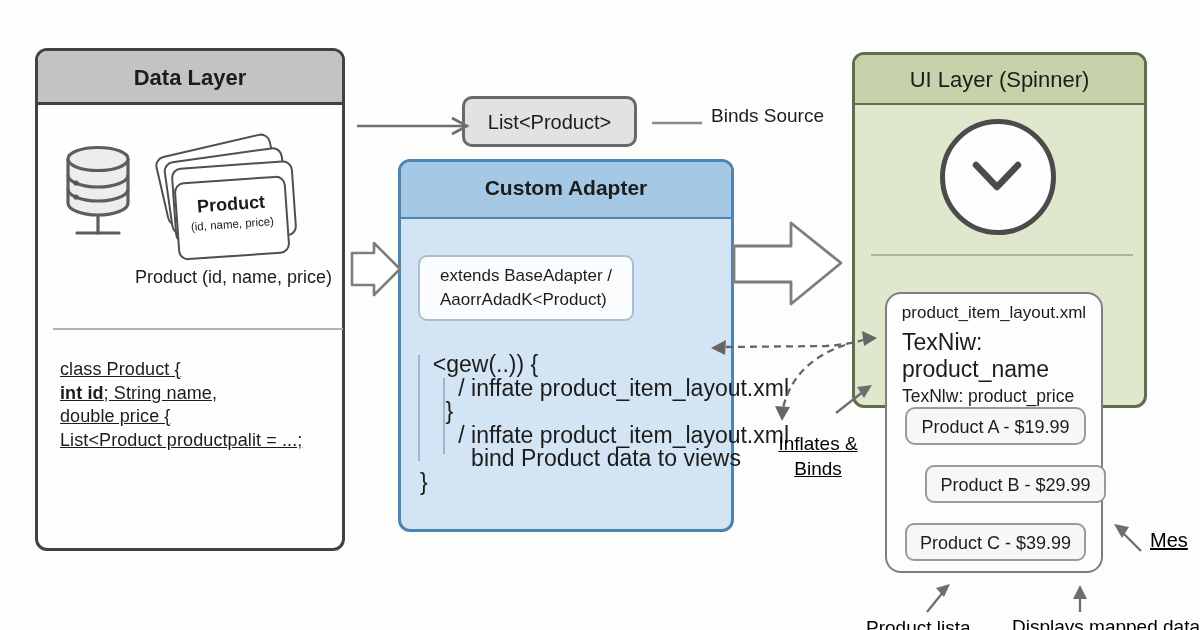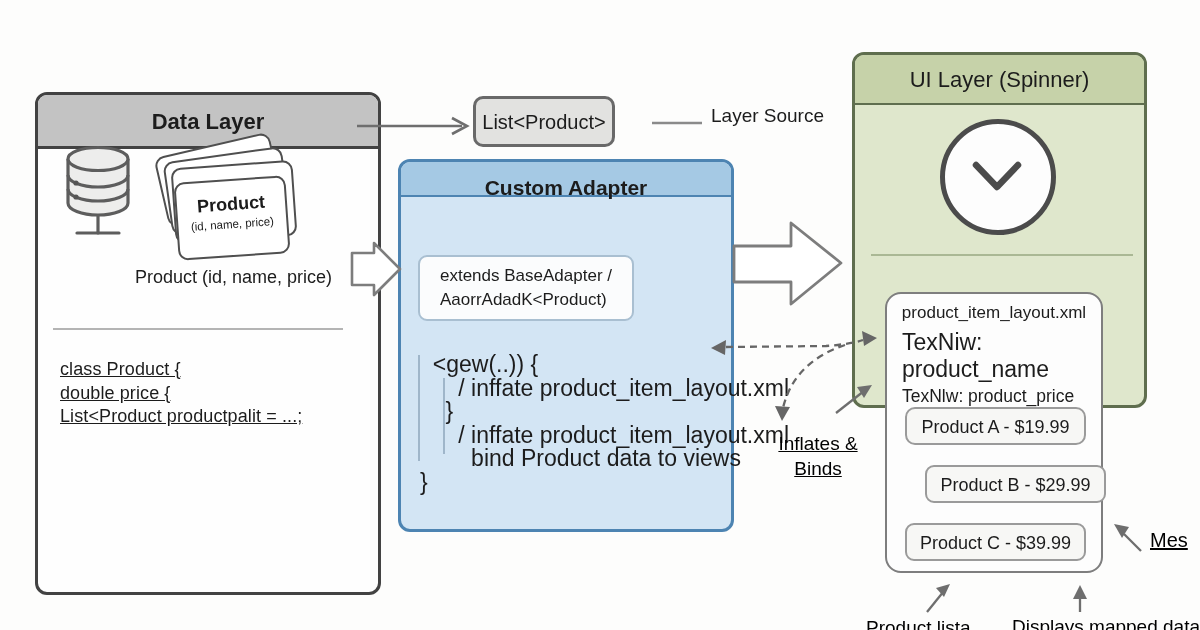--- a/index.html
+++ b/index.html
@@ -6,21 +6,21 @@
   body{font-family:"Liberation Sans",sans-serif;color:#1c1c1c;}
   #canvas{position:relative;width:1200px;height:630px;background:#fdfdfc;overflow:hidden;}
   .abs{position:absolute;}
   .box{position:absolute;border-radius:12px;overflow:hidden;box-sizing:border-box;}
   .box-header{width:100%;text-align:center;box-sizing:border-box;}
   .datalayer{border:3px solid #424242;background:#fefefe;}
   .datalayer .box-header{background:var(--data-header,#c3c3c3);border-bottom:3px solid #424242;
     height:54px;line-height:54px;font-size:22px;font-weight:700;}
   .adapter{border:3px solid var(--adapter-border,#4d84b2);background:var(--adapter-body,#d3e5f4);}
   .adapter .box-header{background:var(--adapter-header,#a5c9e4);border-bottom:2px solid var(--adapter-border,#4d84b2);
-    height:35px;line-height:51px;font-size:21px;font-weight:700;}
+    height:57px;line-height:51px;font-size:21px;font-weight:700;}
   .uilayer{border:3px solid var(--ui-border,#5f6e4e);background:var(--ui-body,#dfe7cc);}
   .uilayer .box-header{background:var(--ui-header,#c6d2a9);border-bottom:2px solid var(--ui-border,#5f6e4e);
     height:50px;line-height:50px;font-size:22px;font-weight:400;}
   .pill{position:absolute;background:#e2e2e0;border:3px solid #696969;border-radius:10px;
     text-align:center;box-sizing:border-box;}
   .card{position:absolute;background:#fff;border:2.4px solid #4f4f4f;border-radius:10px;box-sizing:border-box;}
   .dl-code{font-size:18px;line-height:23.5px;letter-spacing:0.1px;text-decoration:underline;}
   .ad-code{font-size:23px;line-height:23.5px;white-space:pre;margin:0;font-family:"Liberation Sans",sans-serif;}
   .indent-guide{position:absolute;width:2px;background:#9fb6ca;}
   .panel{position:absolute;background:#fdfdfd;border:2.4px solid #7e7e7e;border-radius:16px;box-sizing:border-box;}
@@ -29,21 +29,21 @@
   .spin-circle{position:absolute;width:116px;height:116px;border:5.5px solid #4b4b4b;border-radius:50%;
     background:#fdfdfd;box-sizing:border-box;}
   .note{position:absolute;font-size:19px;color:#000000;text-decoration:underline;}
   svg{display:block;}
 </style>
 </head>
 <body>
 
 <div id="canvas">
 
-  <div class="box datalayer" style="left:35px;top:48px;width:346px;height:503px;margin-top:44px;">
+  <div class="box datalayer" style="left:35px;top:48px;width:310px;height:503px;">
     <div class="box-header">Data Layer</div>
   </div>
 
   <svg class="abs" style="left:62px;top:143px;" width="72" height="102" viewBox="0 0 72 102">
     <g fill="#ededec" stroke="#5d5d5d" stroke-width="3.2">
       <path d="M6 16 L6 60 A30 12 0 0 0 66 60 L66 16"></path>
       <ellipse cx="36" cy="16" rx="30" ry="11.5"></ellipse>
       <path d="M6 32 A30 12 0 0 0 66 32" fill="none"></path>
       <path d="M6 46 A30 12 0 0 0 66 46" fill="none"></path>
     </g>
@@ -64,28 +64,29 @@
       <div style="font-size:11.5px;margin-top:3px;">(id, name, price)</div>
     </div>
   </div>
 
   <div class="abs" style="left:135px;top:267px;font-size:18px;">Product (id, name, price)</div>
 
   <div class="abs" style="left:53px;top:328px;width:290px;height:1.5px;background:#b4b4b4;"></div>
 
   <div class="abs dl-code" style="left:60px;top:358px;">
     <div>class Product {</div>
+    <div><b>int id</b><span>; String name,</span></div>
     <div>double price {</div>
     <div>List&lt;Product productpalit = ...;</div>
   </div>
 
-  <div class="pill" style="left:473px;top:96px;width:142px;height:51px;line-height:46px;font-size:20px;">
+  <div class="pill" style="left:462px;top:96px;width:175px;height:51px;line-height:46px;font-size:20px;">
     <span>List&lt;Product&gt;</span>
   </div>
-  <div class="abs" style="left:711px;top:105px;font-size:19px;">Layer Source</div>
+  <div class="abs" style="left:711px;top:105px;font-size:19px;">Binds Source</div>
 
   <div class="box adapter" style="left:398px;top:159px;width:336px;height:373px;">
     <div class="box-header">Custom Adapter</div>
   </div>
 
   <div class="abs" style="left:418px;top:255px;width:216px;height:66px;background:#fbfcfd;border:2px solid #a9bfd1;
        border-radius:9px;box-sizing:border-box;display:flex;align-items:center;justify-content:center;">
     <div style="font-size:17px;white-space:pre-line;line-height:24px;">extends BaseAdapter /
 AaorrAdadK&lt;Product)</div>
   </div>

